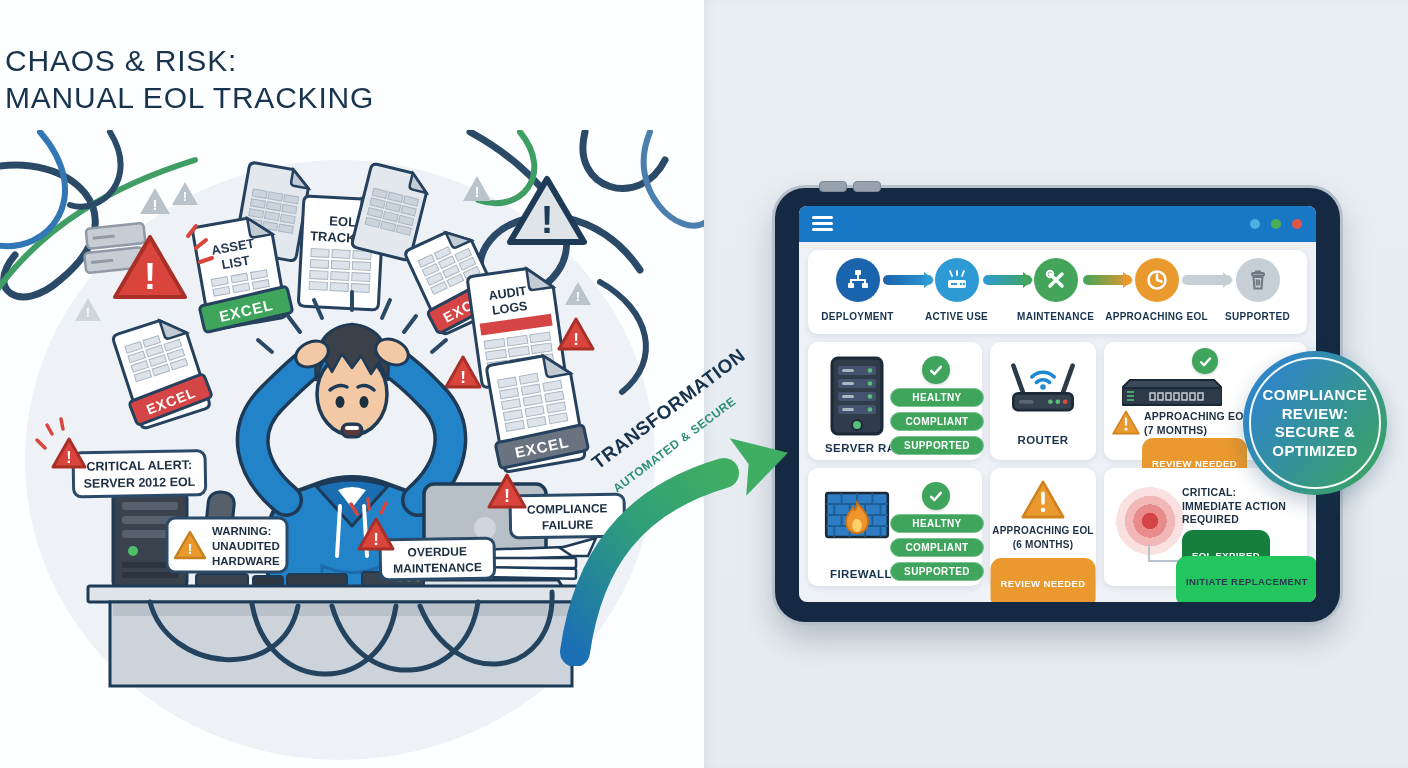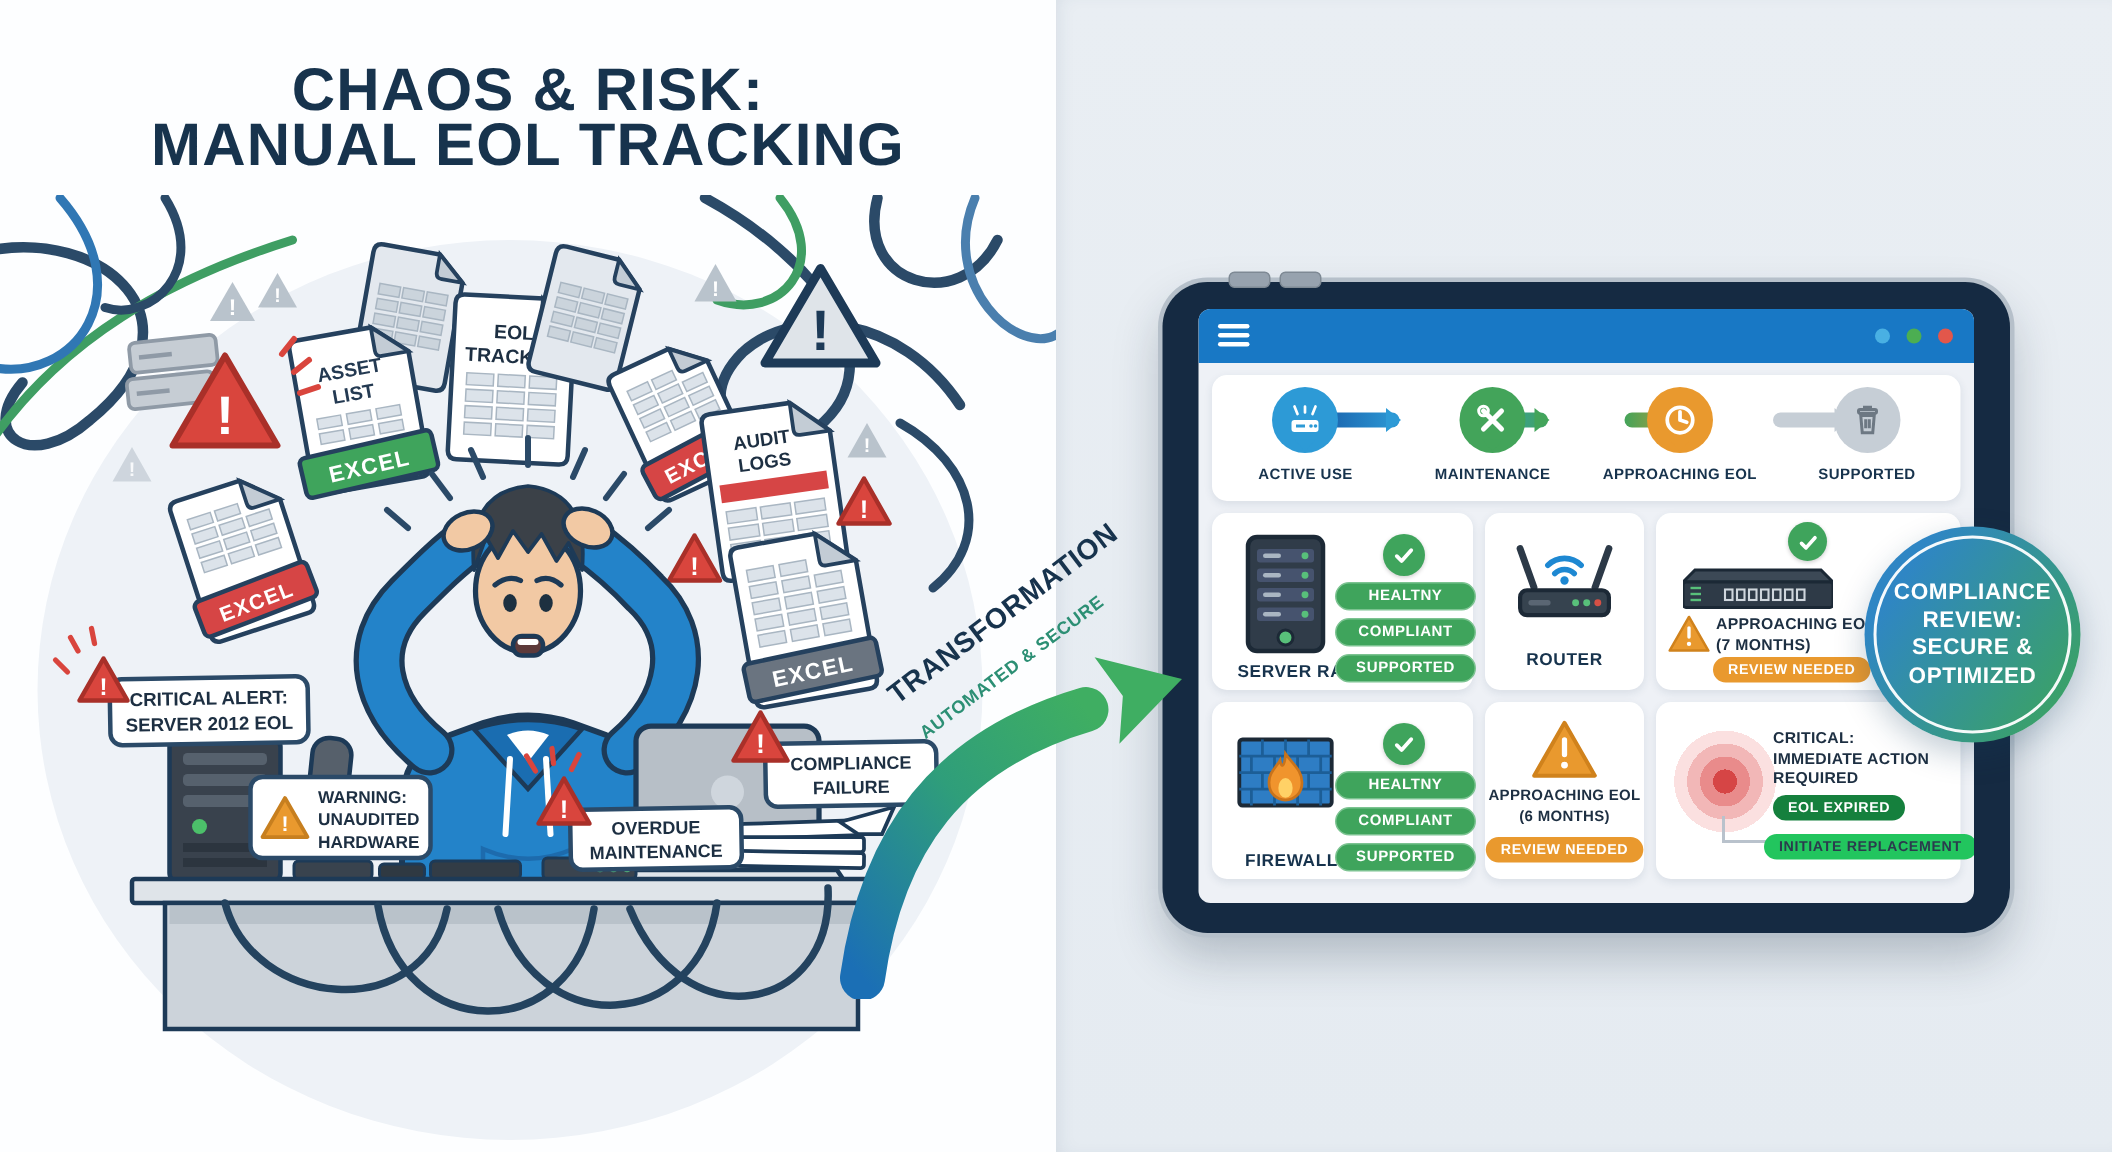--- a/index.html
+++ b/index.html
@@ -2,22 +2,22 @@
 <html><head>
 <meta charset="utf-8">
 <style>
   html,body{margin:0;padding:0;background:#dfe5ea;}
   .canvas{position:relative;width:1408px;height:768px;overflow:hidden;
     font-family:"Liberation Sans","DejaVu Sans",sans-serif;background:#fff;}
   
   .panel-left{position:absolute;left:0;top:0;width:704px;height:768px;background:#fdfeff;}
   .panel-right{position:absolute;left:704px;top:0;width:704px;height:768px;
     background:linear-gradient(180deg,#e9eef3,#e5ebf1);box-shadow:inset 6px 0 14px -8px rgba(40,70,100,.15);}
-  .title{position:absolute;width:694px;text-align:center;color:#17334d;font-weight:700;
-    font-size:40px;line-height:37px;letter-spacing:.8px;}
+  .title{position:absolute;width:694px;color:#17334d;font-weight:400;
+    font-size:30px;line-height:37px;letter-spacing:.8px;}
   .title-left{left:5px;top:42px;}
   
   .scene{position:absolute;left:0;top:130px;width:704px;height:638px;}
   
   .arrow-svg{position:absolute;left:528px;top:318px;width:304px;height:348px;pointer-events:none;z-index:4;}
   
   .tablet{position:absolute;left:775px;top:188px;width:565px;height:434px;background:#152a42;
     border-radius:30px;box-shadow:0 0 0 3px #b6c0ca,0 16px 32px rgba(20,40,60,.25);z-index:2;}
   .tab-btn{position:absolute;top:-7px;height:9px;width:26px;background:#97a2ae;border:1px solid #7e8994;border-radius:4px;}
   .tab-btn.b1{left:44px}.tab-btn.b2{left:78px}
@@ -52,21 +52,21 @@
   .c4{left:calc(70% + 25px);width:calc(20% - 50px);background:#c6ced6;--tip:#c6ced6;}
   
   .cards{display:grid;grid-template-columns:174px 106px 1fr;grid-template-rows:118px 118px;gap:8px;}
   .card{position:relative;background:#fff;border-radius:10px;box-shadow:0 2px 6px rgba(30,60,90,.10);}
   .card-label{font-size:11.5px;font-weight:800;color:#17334d;letter-spacing:.4px;}
   .check{position:absolute;width:28px;height:28px;border-radius:50%;background:#3fa45c;
     display:flex;align-items:center;justify-content:center;box-shadow:0 1px 3px rgba(0,0,0,.2);}
   .badge{position:absolute;width:92px;text-align:center;font-size:10px;font-weight:800;color:#fff;
     background:#3fa45c;border:1.5px solid #7cc391;border-radius:11px;padding:3px 0;letter-spacing:.4px;}
   .pill{position:absolute;font-size:9.5px;font-weight:800;letter-spacing:.4px;border-radius:11px;
-    padding:3px 10px;white-space:nowrap;}
+    padding:20px 10px;white-space:nowrap;}
   .pill.orange{background:#e9992e;color:#fff;}
   .pill.red{background:#15803d;color:#fff;}
   .pill.gray{background:#22c55e;color:#2b3b4d;}
   .tri{position:absolute;}
   .lines{position:absolute;font-size:10.5px;line-height:13.5px;font-weight:800;color:#1d2f42;letter-spacing:.2px;}
   .lines.center{text-align:center;}
   .pulse{position:absolute;left:8px;top:15px;width:76px;height:76px;border-radius:50%;
     background:radial-gradient(circle,#d64545 0 15%,#e98b8b 15% 31%,#f2b7b7 31% 47%,#fbe0e0 47% 63%,rgba(255,255,255,0) 63%);}
   .elbow{position:absolute;left:44px;top:76px;width:28px;height:16px;border-left:2px solid #b9c2cc;border-bottom:2px solid #b9c2cc;}
   
@@ -475,20 +475,31 @@
         </div>
       </div>
       <div class="content">
 
         <div class="timeline-card">
           <div class="conn c1"></div>
           <div class="conn c2"></div>
           <div class="conn c3"></div>
           <div class="conn c4"></div>
           <div class="stages">
+            <div class="stage st1">
+              <div class="pin">
+                <svg width="24" height="24" viewBox="0 0 24 24">
+                    <rect x="9" y="2" width="6" height="5" rx="1" fill="#fff"></rect>
+                    <rect x="2" y="15" width="6" height="5" rx="1" fill="#fff"></rect>
+                    <rect x="16" y="15" width="6" height="5" rx="1" fill="#fff"></rect>
+                    <path d="M12,7 V11 M5,15 V12 H19 V15 M12,11 V12" stroke="#fff" stroke-width="2" fill="none"></path>
+                  </svg>
+              </div>
+              <div class="stage-label">DEPLOYMENT</div>
+            </div>
             <div class="stage st2">
               <div class="pin">
                 <svg width="26" height="26" viewBox="0 0 26 26">
                     <path d="M8,9 L6,4 M18,9 L20,4 M13,8 V4" stroke="#fff" stroke-width="1.8" stroke-linecap="round"></path>
                     <rect x="4" y="13" width="18" height="8" rx="2" fill="#fff"></rect>
                     <rect x="7" y="16" width="6" height="2" fill="#2d9ad6"></rect>
                     <circle cx="17" cy="17" r="1.2" fill="#2d9ad6"></circle>
                     <circle cx="20" cy="17" r="1.2" fill="#2d9ad6"></circle>
                   </svg>
               </div>

